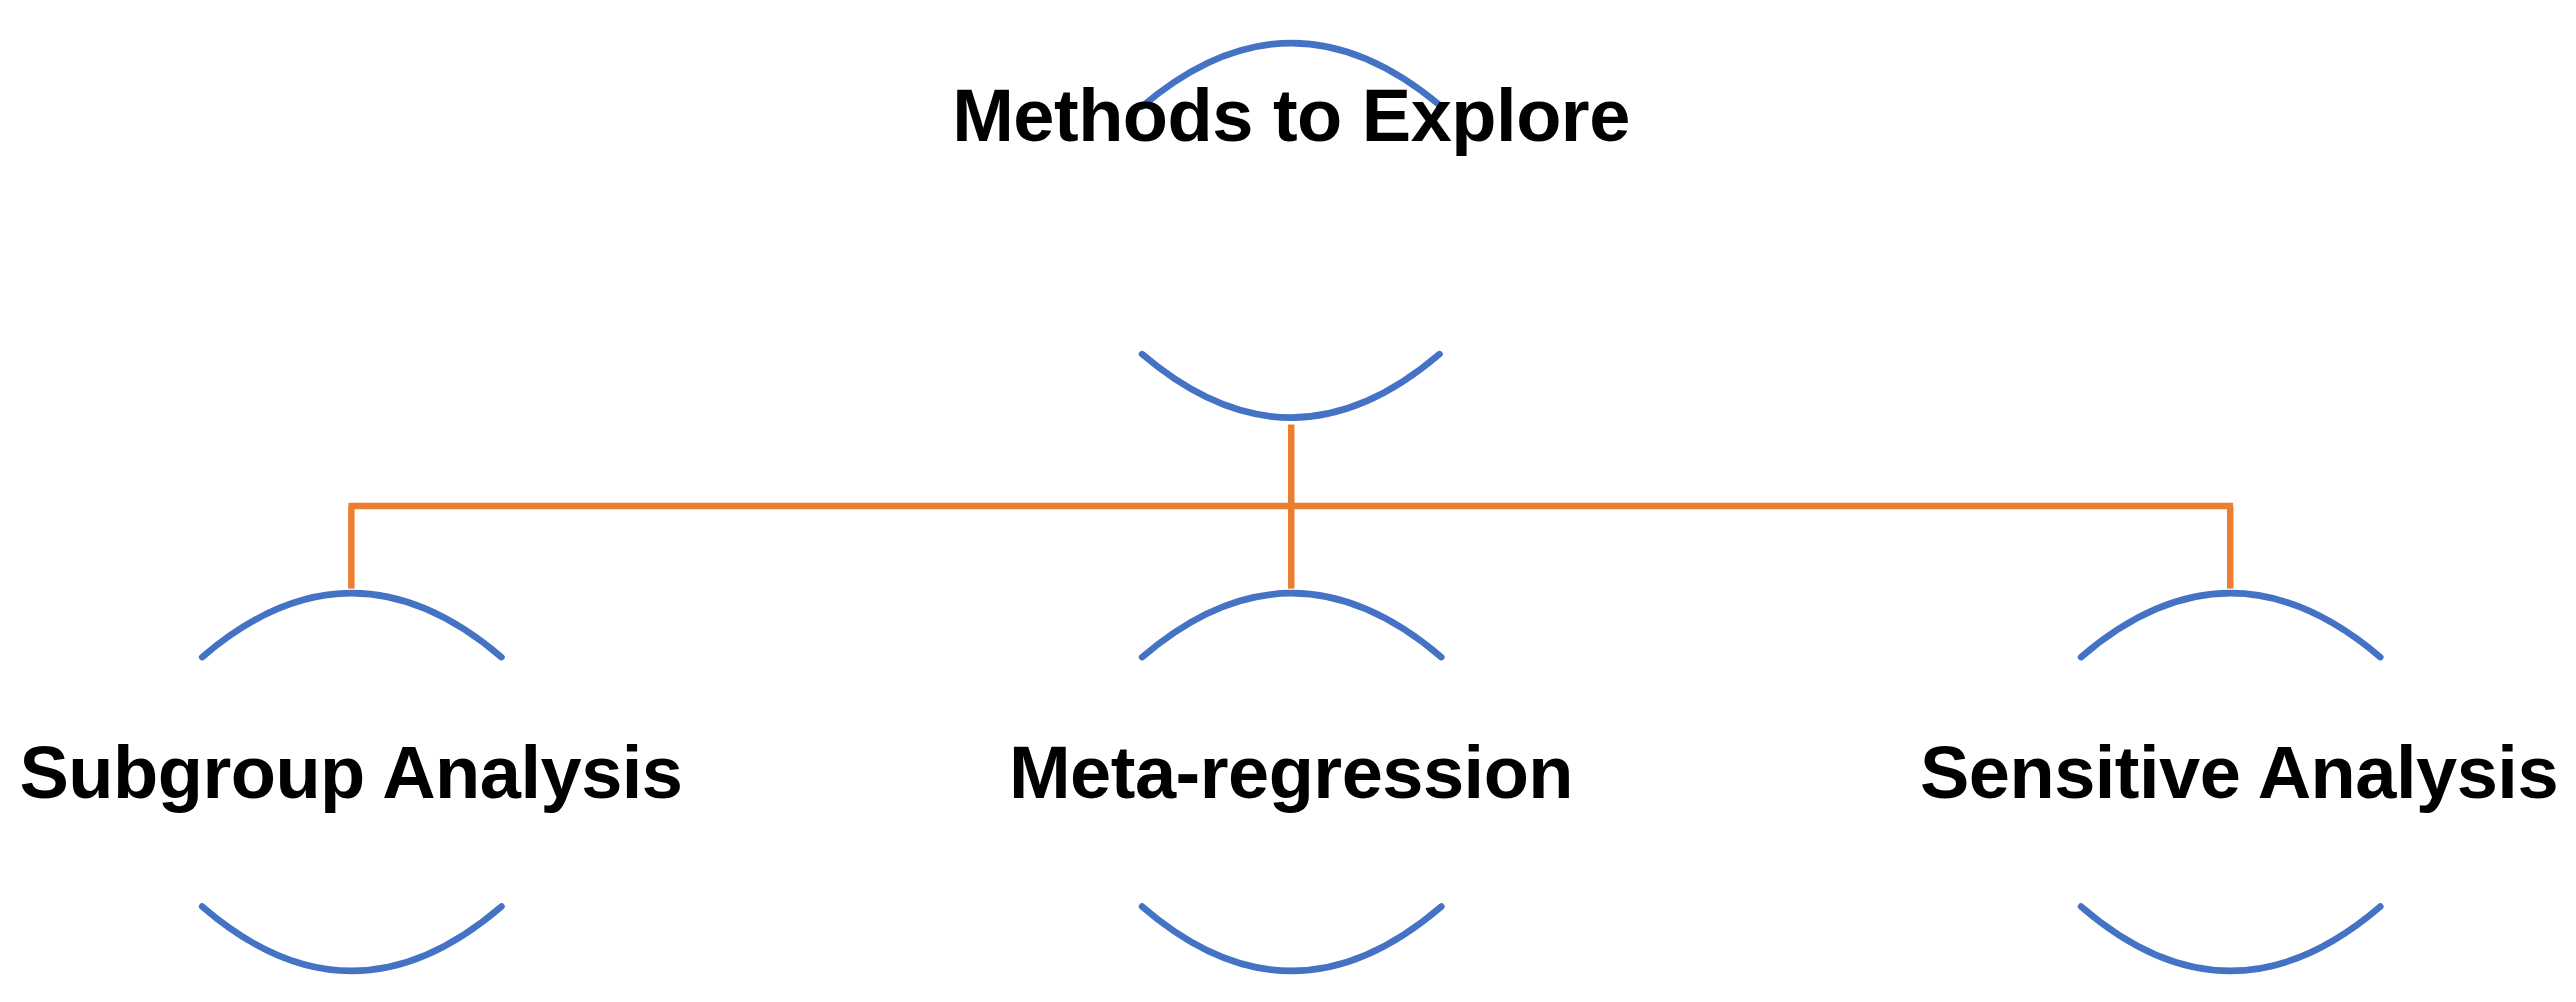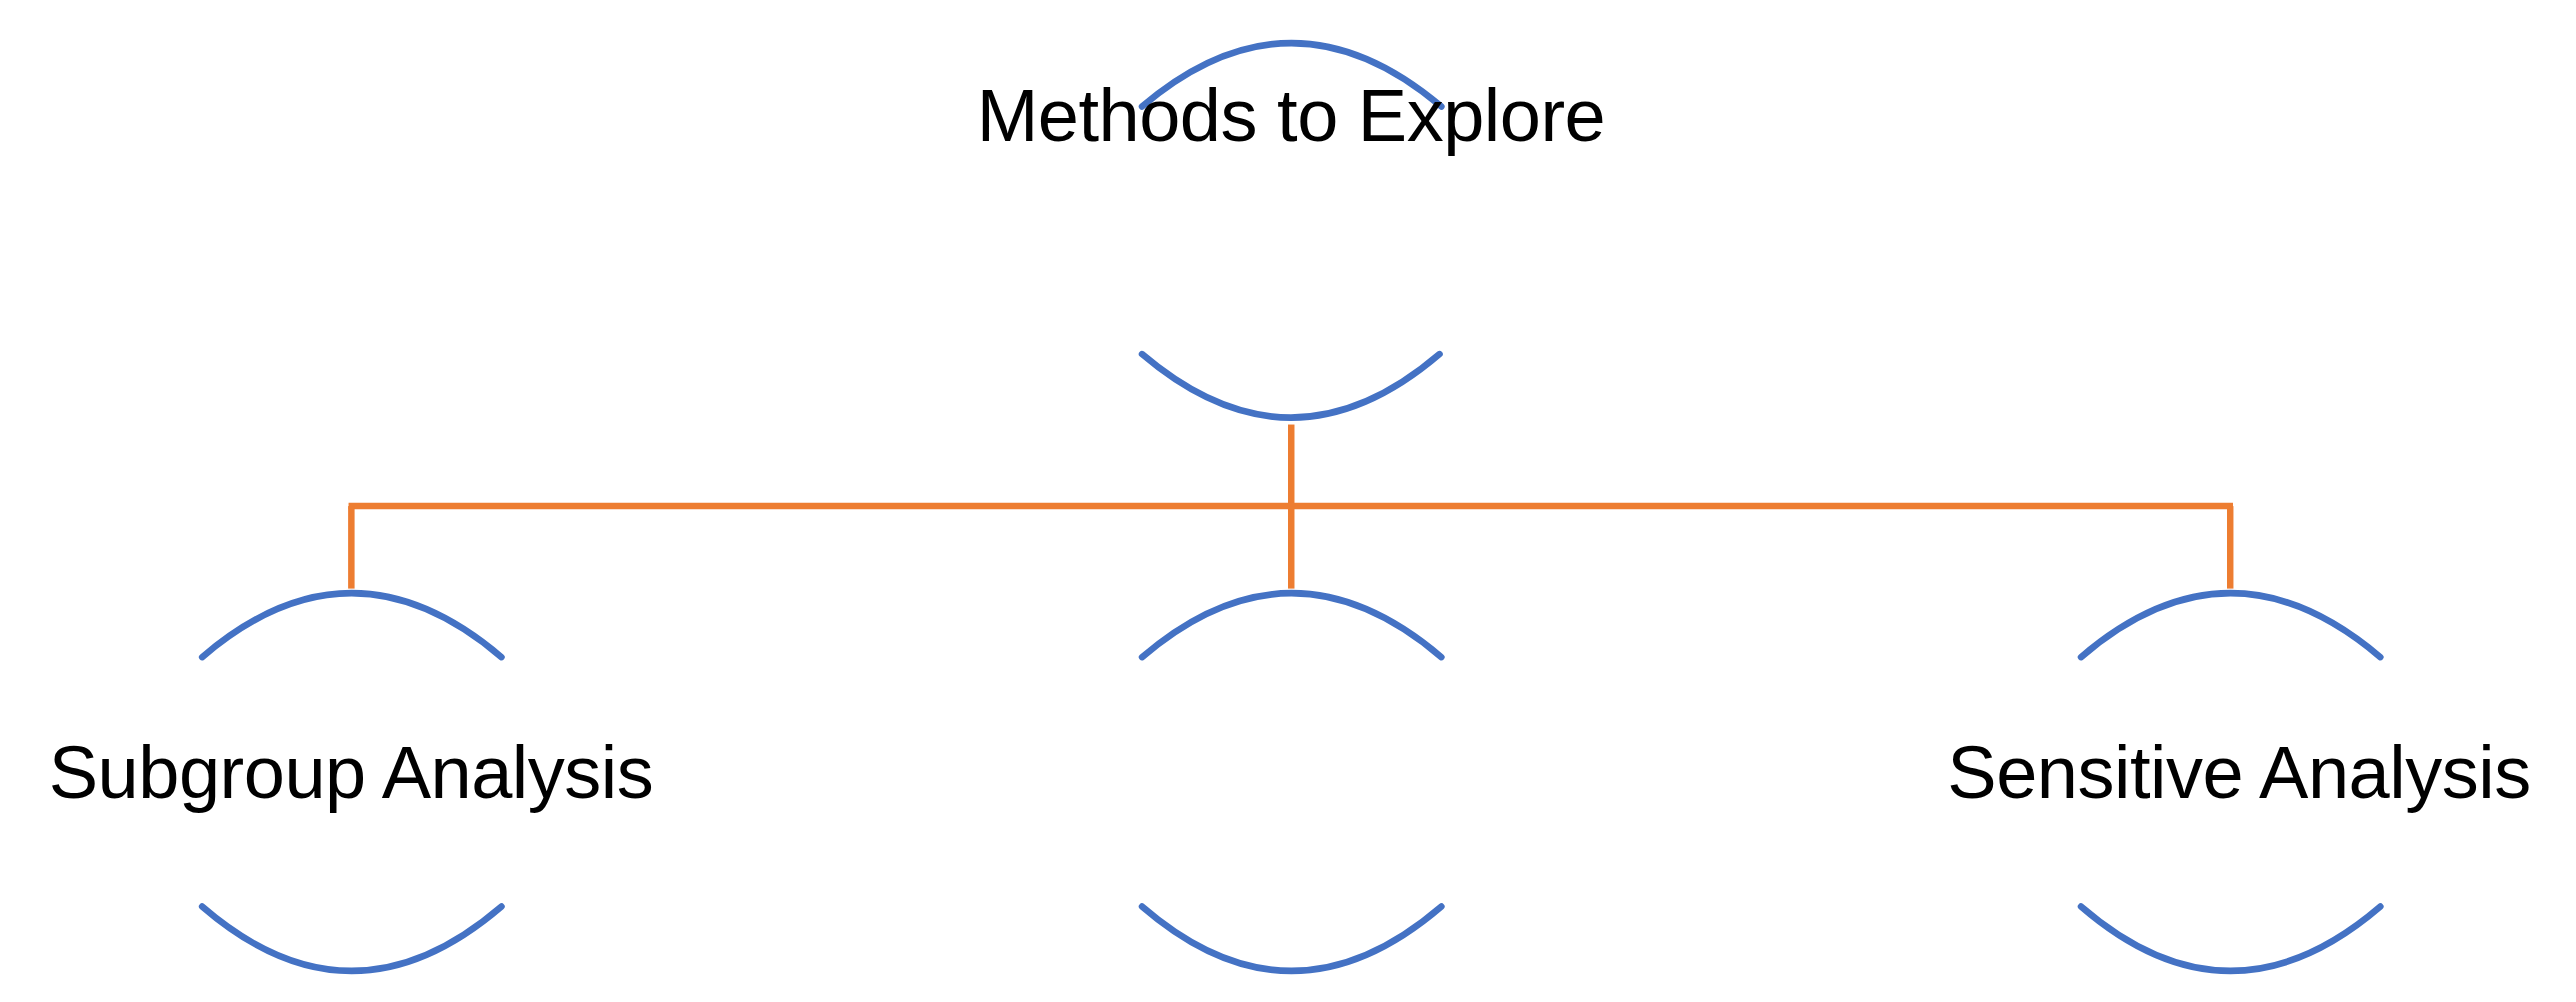--- a/index.html
+++ b/index.html
@@ -24,21 +24,21 @@
     top: 0;
     width: 2576px;
     height: 1002px;
     display: block;
   }
   .node-label {
     position: absolute;
     text-align: center;
     color: #000000;
     font-family: "Liberation Sans", sans-serif;
-    font-weight: 400;
+    font-weight: 700;
     white-space: nowrap;
     pointer-events: none;
     line-height: 1.18;
   }
   #root-label {
     left: 883px;
     top: 72px;
     width: 816px;
     font-size: 74px;
     letter-spacing: -0.5px;
@@ -90,17 +90,18 @@
       <path d="M 2245 978 Q 2406 1117 2568 978" fill="none" stroke="#4472C4" stroke-width="7" stroke-linecap="round"></path>
     </g>
   </svg>
 
   <div class="node-label" id="root-label">
     <span class="line">Methods to Explore</span>
   </div>
 
   <div class="node-label child-label" id="child-label-0">Subgroup Analysis</div>
 
+  <div class="node-label child-label" id="child-label-1">Meta-regression</div>
 
   <div class="node-label child-label" id="child-label-2">Sensitive Analysis</div>
 
 </div>
 
 
 </body></html>

